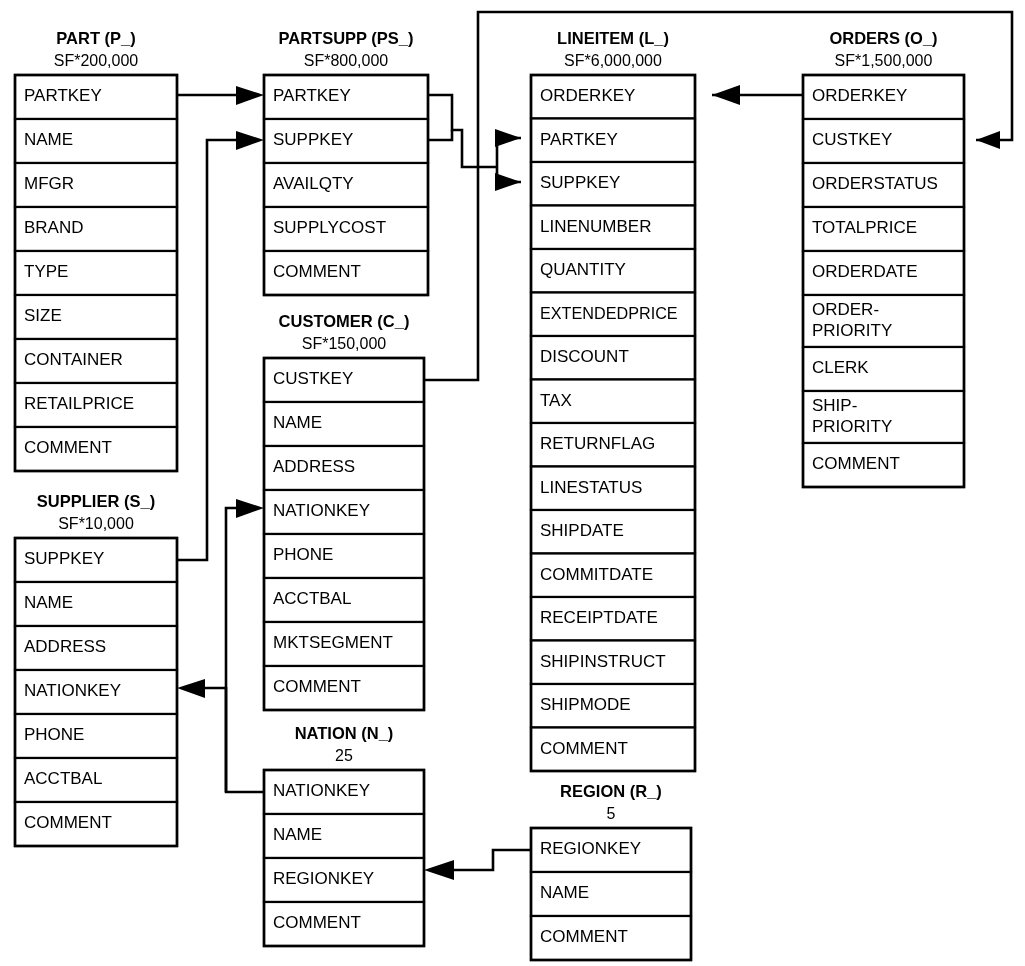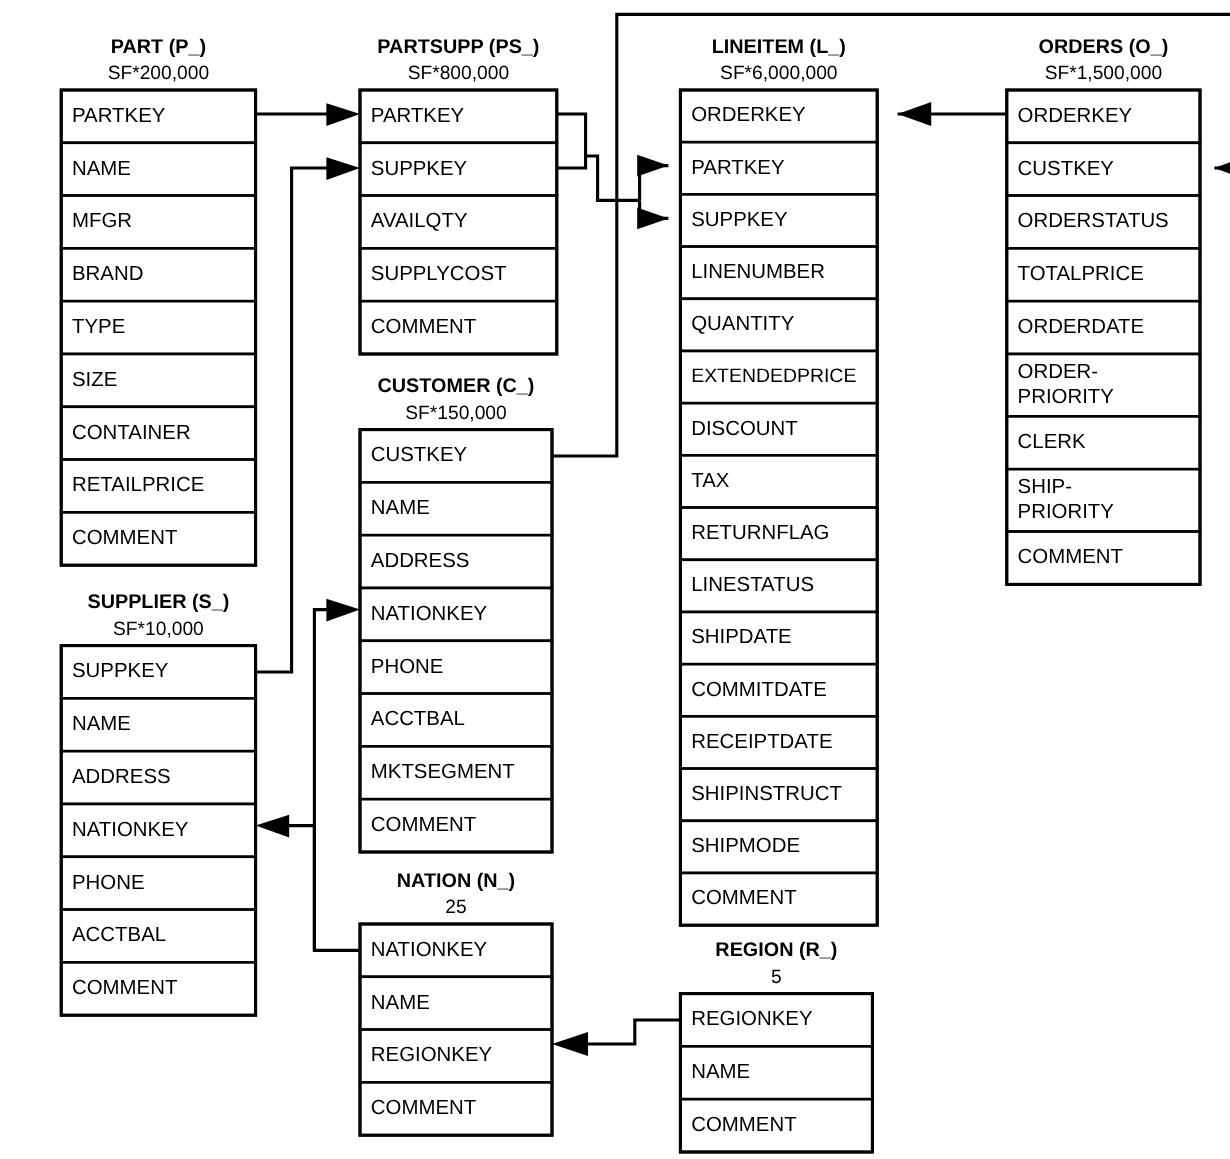--- a/index.html
+++ b/index.html
@@ -1,17 +1,17 @@
 <!DOCTYPE html>
 <html><head>
 <meta charset="utf-8">
 <style>
   html,body{margin:0;padding:0;background:#ffffff;}
   body{width:1025px;height:966px;font-family:"Liberation Sans",sans-serif;overflow:hidden;}
-  #root{position:relative;width:871px;height:966px;margin-left:36px;}
+  #root{position:relative;width:871px;height:966px;}
   svg#diagram{position:absolute;left:0;top:0;width:1025px;height:966px;}
   .tbl-title{font-weight:bold;font-size:16.5px;fill:#000;text-anchor:middle;font-family:"Liberation Sans",sans-serif;}
   .tbl-card{font-weight:normal;font-size:16px;fill:#000;text-anchor:middle;font-family:"Liberation Sans",sans-serif;}
   .col-text{font-size:17px;fill:#000;font-family:"Liberation Sans",sans-serif;dominant-baseline:middle;}
   .col-text.small{font-size:16.2px;}
   .boxrect{fill:#ffffff;stroke:#000000;stroke-width:2.2;}
   .outer{fill:none;stroke:#000000;stroke-width:2.6;}
   .link{fill:none;stroke:#000000;stroke-width:2.6;stroke-linejoin:miter;stroke-linecap:butt;}
   .arrowhead{fill:#000000;stroke:none;}
 </style>

